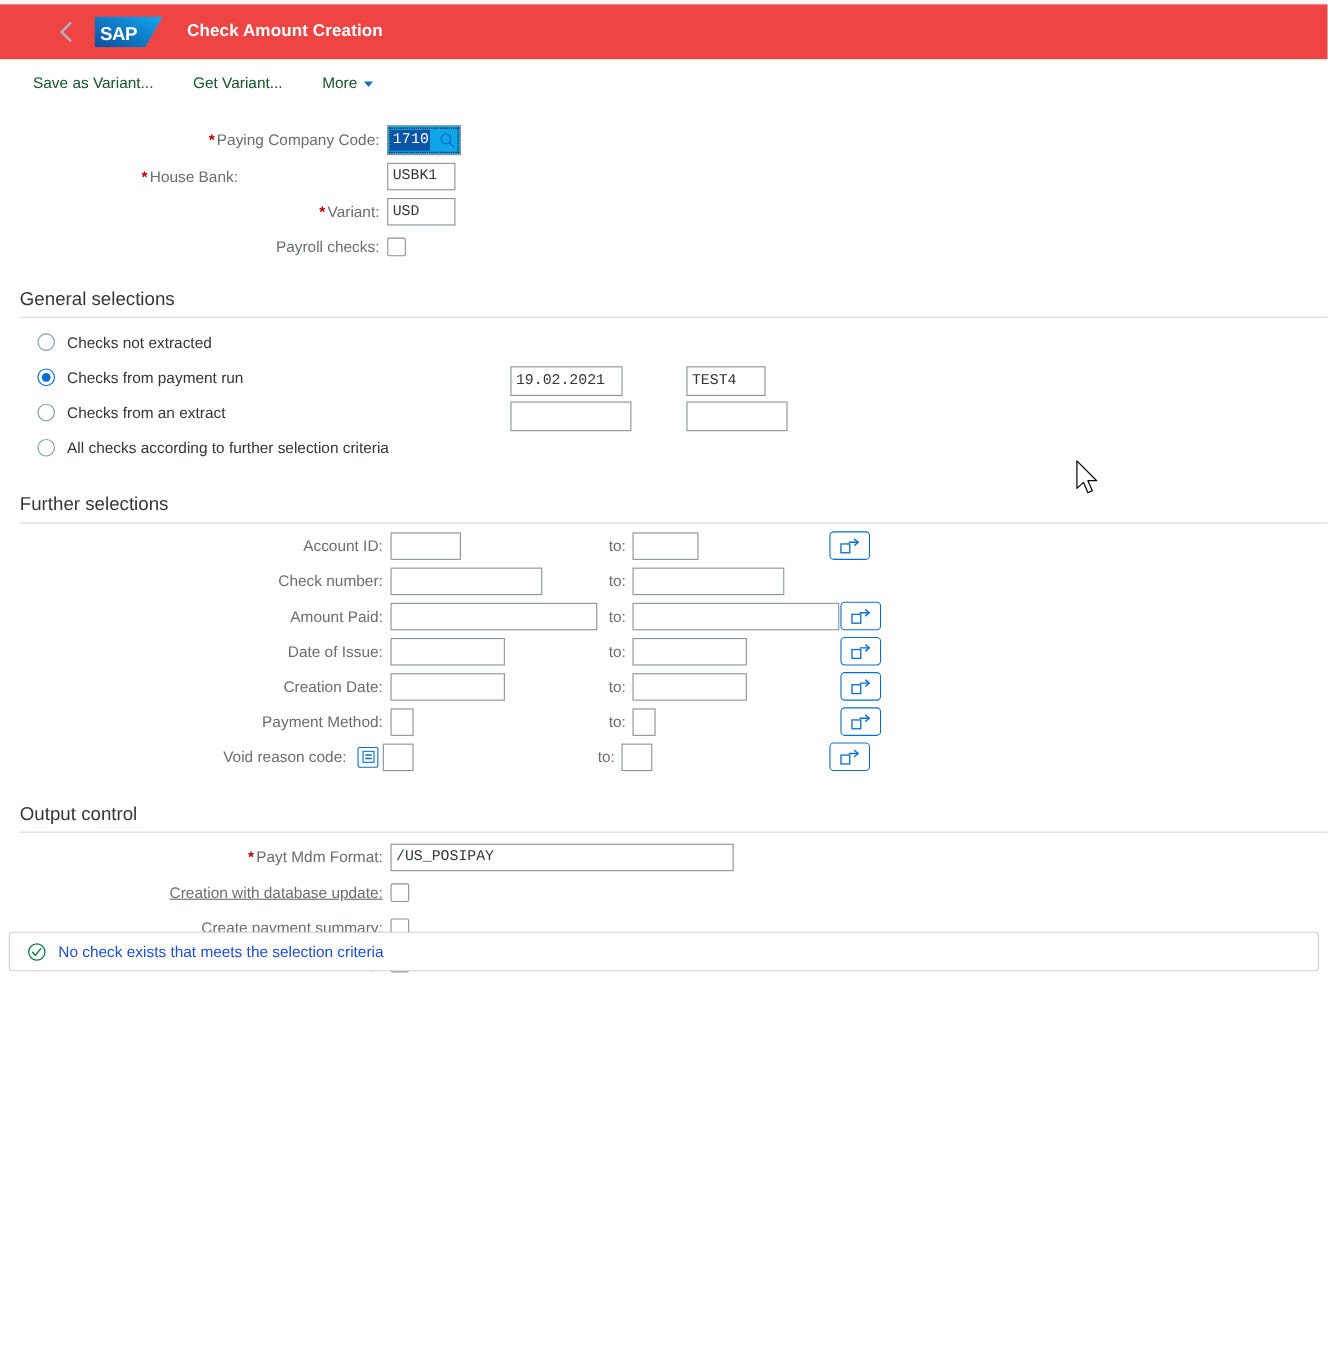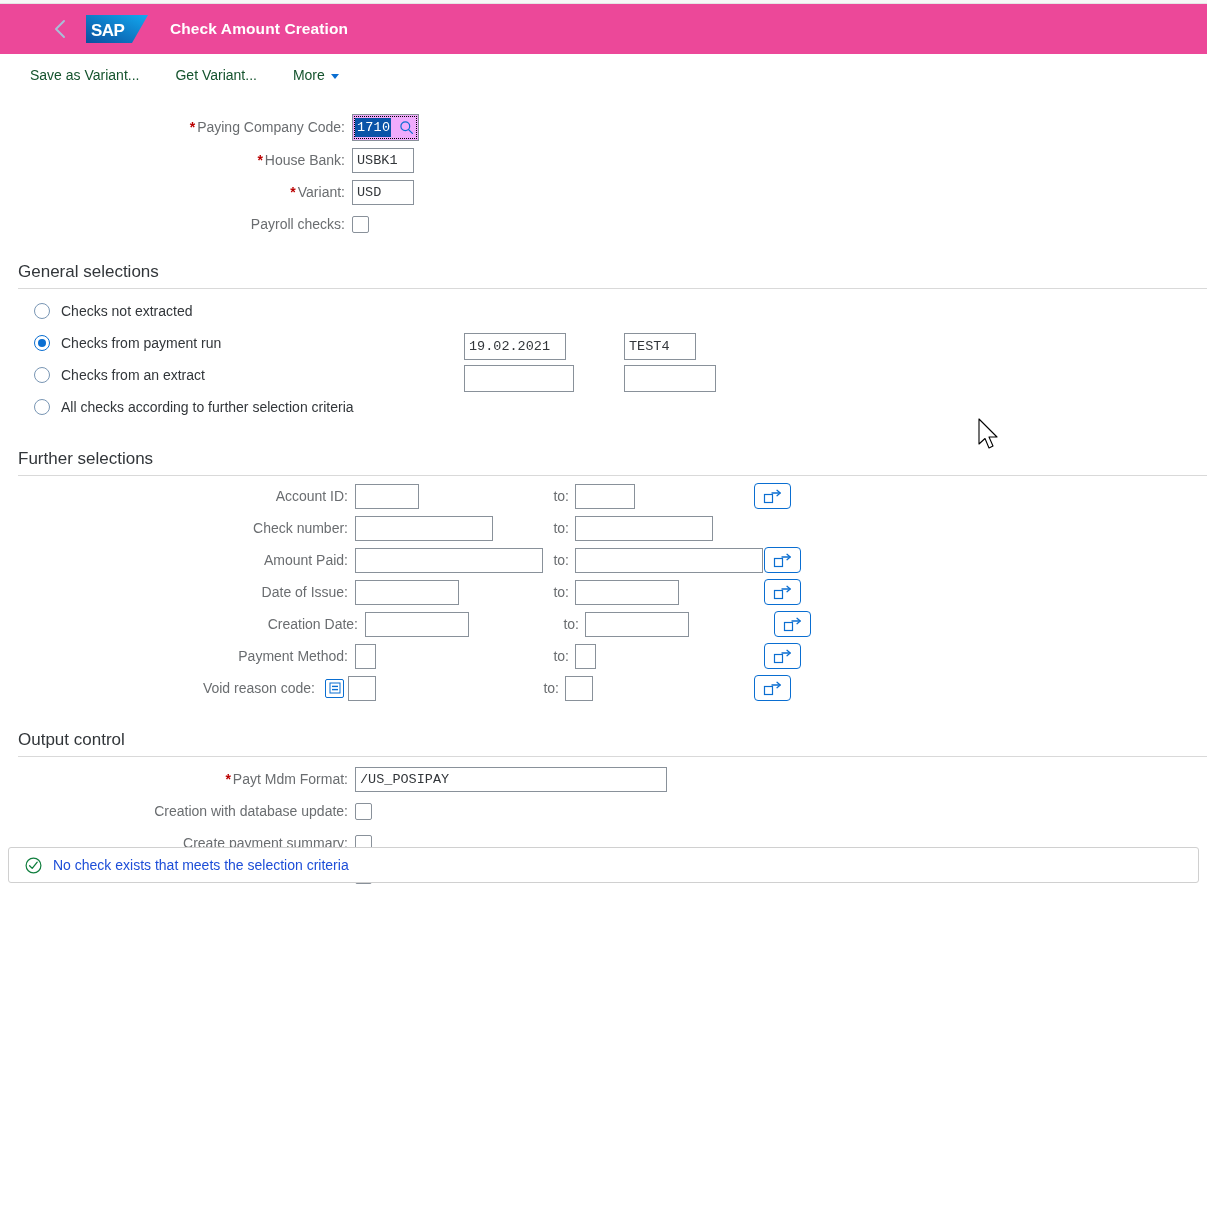--- a/index.html
+++ b/index.html
@@ -10,21 +10,21 @@
     font-family: "Liberation Sans", sans-serif;
     overflow: hidden;
   }
 
   
   .top-strip { height: 4px; background: #f7f7f7; border-bottom: 1px solid #e5e5e5; }
 
   
   .shell-header {
     height: 50px;
-    background: #ec4899;
+    background: #ef4444;
     display: flex;
     align-items: center;
     padding-left: 48px;
   }
   .back-chevron {
     width: 24px; height: 24px;
     display: flex; align-items: center; justify-content: center;
     cursor: pointer; margin-right: 14px;
   }
   .sap-logo {
@@ -100,21 +100,21 @@
   }
 
   
   .cc-wrap {
     display: inline-flex;
     align-items: center;
     height: 27px;
     border: 1px solid #89919a;
     outline: 1px dotted #000;
     outline-offset: -3px;
-    background: #f0abfc;
+    background: #0ea5e9;
     padding: 0 1px 0 2px;
   }
   .cc-val {
     font-family: "Liberation Mono", monospace;
     font-size: 13.5px;
     background: #0a54a8;
     color: #ffffff;
     padding: 2px 1px 2px 2px;
     letter-spacing: 0.2px;
   }
@@ -285,21 +285,21 @@
         <span class="f4-btn">
           <svg width="15" height="15" viewBox="0 0 15 15" aria-hidden="true">
             <circle cx="6.3" cy="6.3" r="4.4" fill="none" stroke="#0a6ed1" stroke-width="1.2"></circle>
             <line x1="9.6" y1="9.6" x2="13.4" y2="13.4" stroke="#0a6ed1" stroke-width="1.3" stroke-linecap="round"></line>
           </svg>
         </span>
       </div>
     </div>
 
     <div class="row">
-      <div class="lbl" style="width:352px;">
+      <div class="lbl" style="width:352px;text-align:center;">
         <span class="req">*</span><span>House Bank:</span>
       </div>
       <input class="fld" style="width: 62px;" value="USBK1">
     </div>
 
     <div class="row">
       <div class="lbl" style="width:352px;">
         <span class="req">*</span><span>Variant:</span>
       </div>
       <input class="fld" style="width: 62px;" value="USD">
@@ -394,21 +394,21 @@
       <span class="ms-btn" style="margin-left:85px;">
         <svg width="19" height="15" viewBox="0 0 19 15" aria-hidden="true">
           <rect x="1.5" y="5.5" width="8" height="8" fill="none" stroke="#0a6ed1" stroke-width="1.2"></rect>
           <path d="M9 4 L17 4" stroke="#0a6ed1" stroke-width="1.3" stroke-linecap="round"></path>
           <polyline points="14,1.3 17.2,4 14,6.7" fill="none" stroke="#0a6ed1" stroke-width="1.3" stroke-linecap="round" stroke-linejoin="round"></polyline>
         </svg>
       </span>
     </div>
 
     <div class="row">
-      <div class="lbl" style="width:355px;margin-left:10px;">Creation Date:</div>
+      <div class="lbl" style="width:355px;">Creation Date:</div>
       <input class="fld" style="width: 104px;" value="">
       <span class="to-lbl" style="margin-left:90px;">to:</span>
       <input class="fld" style="width: 104px;" value="">
       <span class="ms-btn" style="margin-left:85px;">
         <svg width="19" height="15" viewBox="0 0 19 15" aria-hidden="true">
           <rect x="1.5" y="5.5" width="8" height="8" fill="none" stroke="#0a6ed1" stroke-width="1.2"></rect>
           <path d="M9 4 L17 4" stroke="#0a6ed1" stroke-width="1.3" stroke-linecap="round"></path>
           <polyline points="14,1.3 17.2,4 14,6.7" fill="none" stroke="#0a6ed1" stroke-width="1.3" stroke-linecap="round" stroke-linejoin="round"></polyline>
         </svg>
       </span>
@@ -457,21 +457,21 @@
 
     <div class="row">
       <div class="lbl" style="width:355px;">
         <span class="req">*</span><span>Payt Mdm Format:</span>
       </div>
       <input class="fld" style="width: 312px;" value="/US_POSIPAY">
     </div>
 
 
     <div class="row">
-      <div class="lbl" style="width:355px;">Creation with database update:</div>
+      <div class="lbl" style="width:355px;text-decoration:underline;">Creation with database update:</div>
       <span class="cb">
         
       </span>
     </div>
 
     <div class="row">
       <div class="lbl" style="width:355px;">Create payment summary:</div>
       <span class="cb">
         
       </span>

